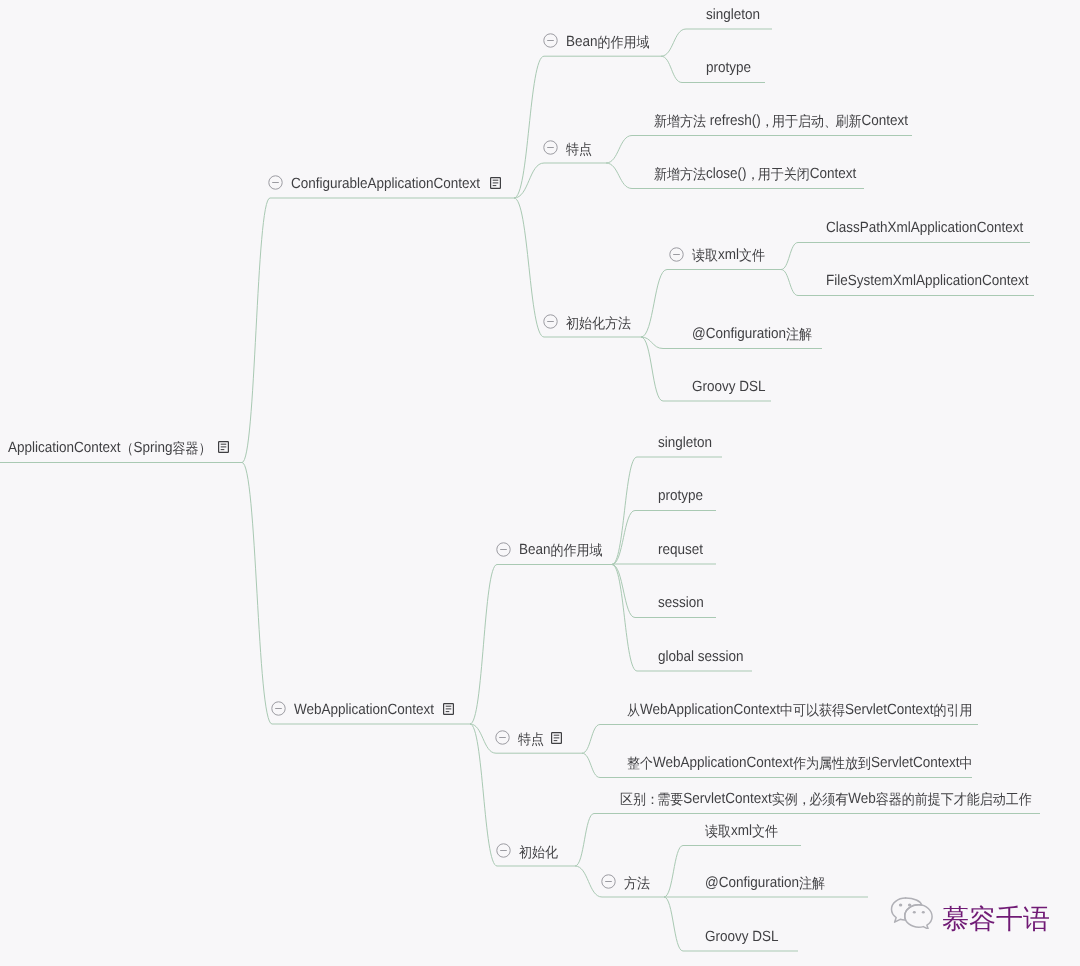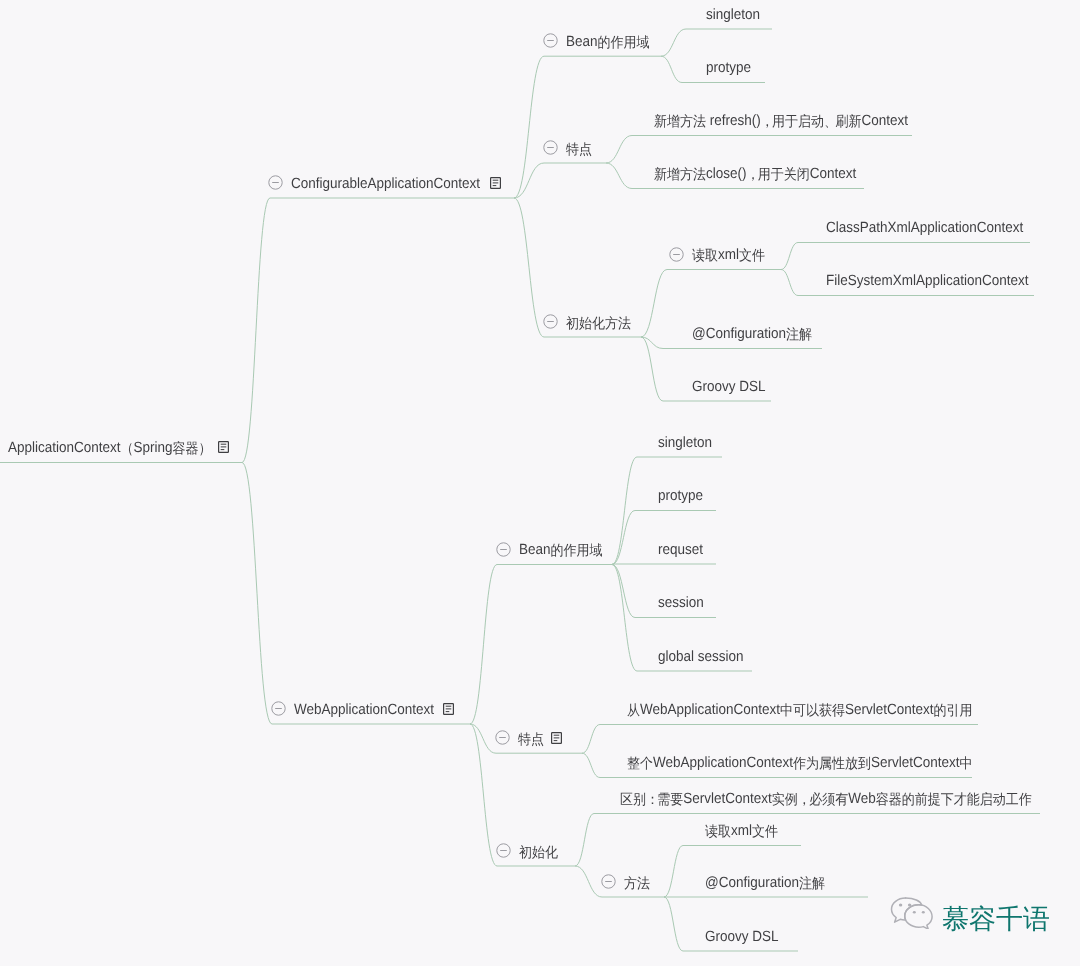--- a/index.html
+++ b/index.html
@@ -13,21 +13,21 @@
   #nodes{position:absolute;left:0;top:0;width:1080px;height:966px;}
   .node{position:absolute;white-space:nowrap;height:0;}
   .node .lbl{position:absolute;left:0;bottom:0;line-height:1;
              font-size:14.8px;color:#3f3f42;letter-spacing:0;
              display:inline-block;transform:scaleX(.912);transform-origin:left bottom;}
   .node .lbl .cjk{font-size:14.25px;position:relative;top:1px;}
   .node .lbl .punc{font-size:14.25px;position:relative;top:1px;letter-spacing:-1.8px;}
   .node .toggle{position:absolute;left:0;width:15px;height:15px;}
   .node .noteico{position:absolute;width:11px;height:12px;}
   #watermark{position:absolute;display:flex;align-items:center;}
-  #watermark .wmtext{font-size:27px;color:#0f766e;margin-left:8px;line-height:1;
+  #watermark .wmtext{font-size:27px;color:#701a75;margin-left:8px;line-height:1;
                      font-weight:300;letter-spacing:0;}
   #watermark .wmicon{display:block;position:relative;top:-10px;}
 </style>
 </head>
 <body>
 
 <div id="stage">
   <svg id="links" viewBox="0 0 1080 966">
       <path d="M-20 462.5 L242 462.5" fill="none" stroke="#a9c9b3" stroke-width="1" shape-rendering="geometricPrecision"></path>
       <path d="M242 462.5 C256 462.5 256 198 270 198" fill="none" stroke="#a9c9b3" stroke-width="1" shape-rendering="geometricPrecision"></path>

